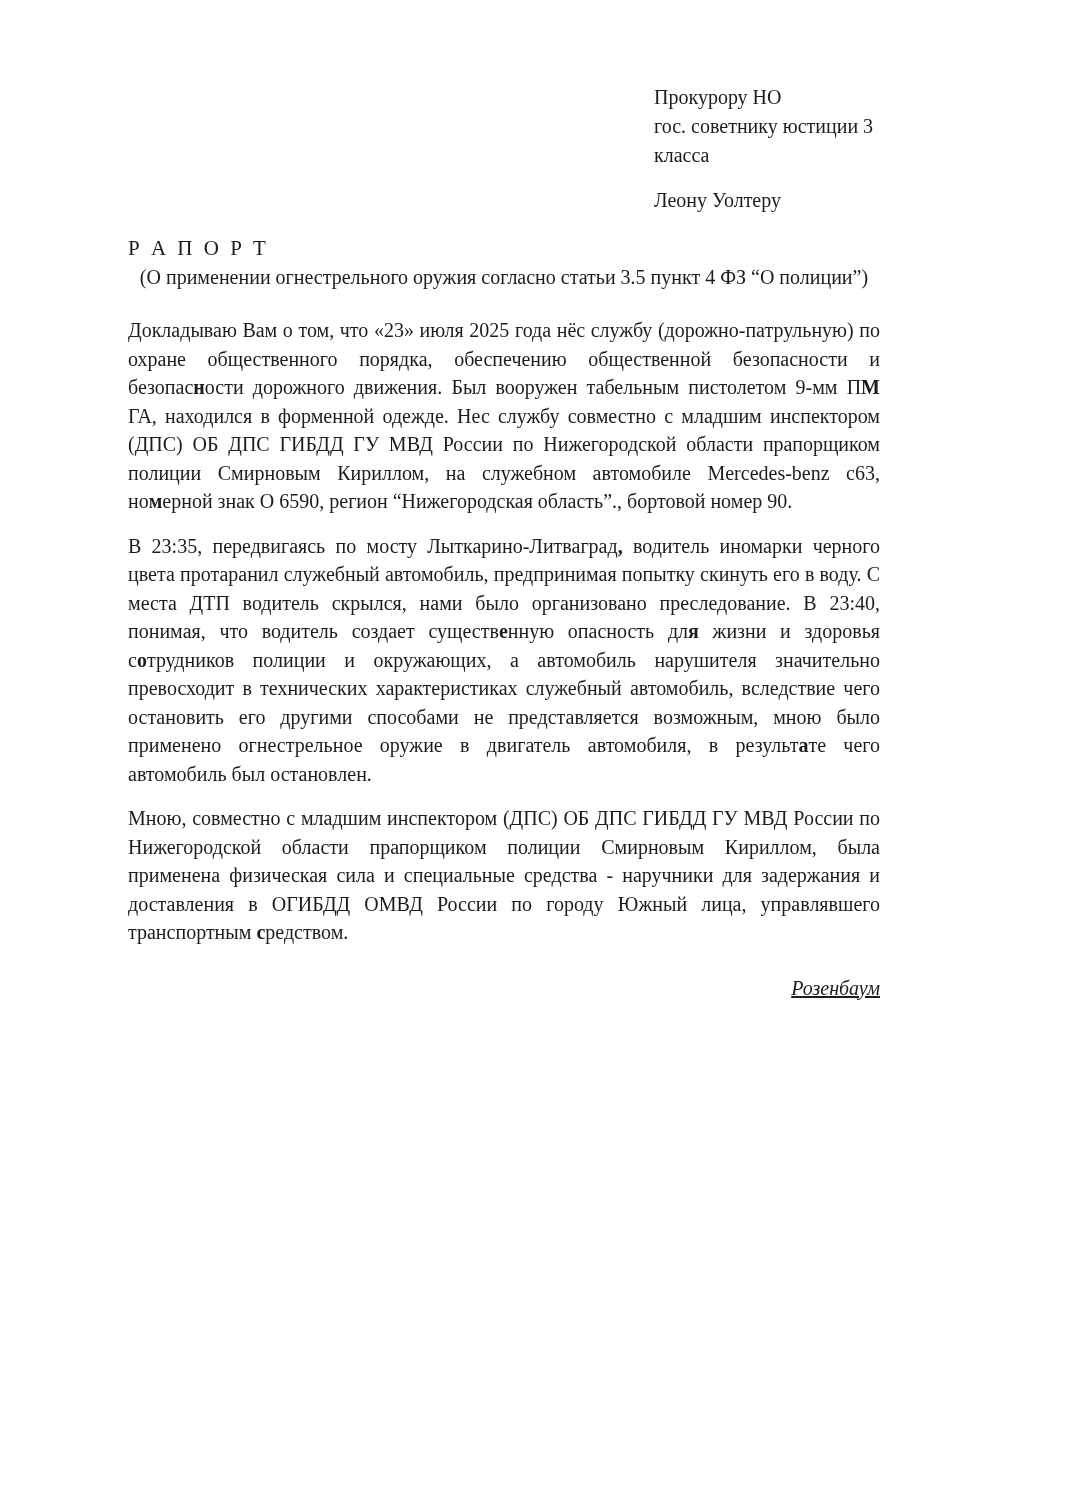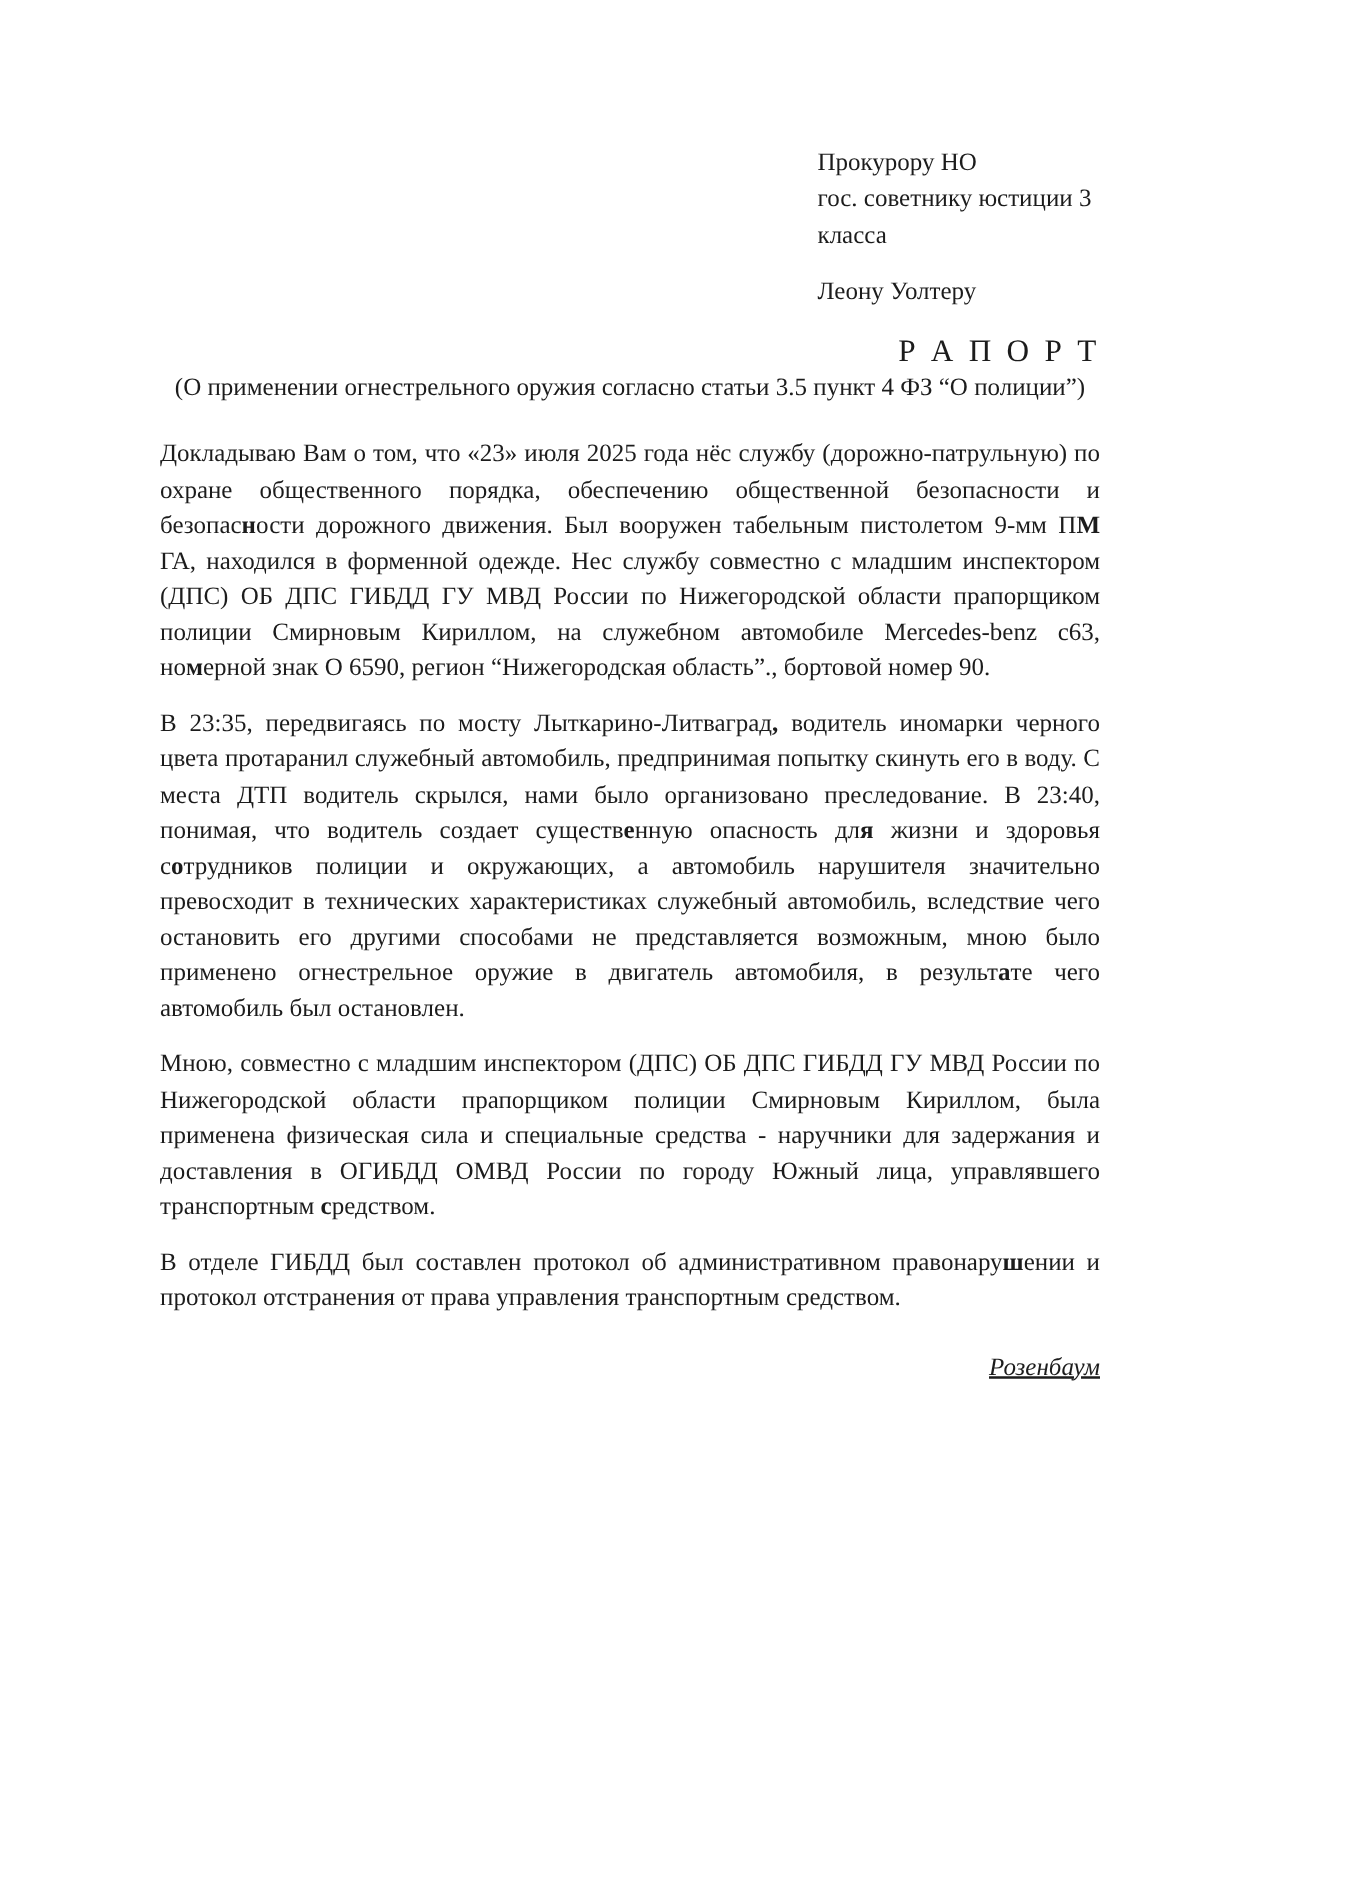--- a/index.html
+++ b/index.html
@@ -14,34 +14,34 @@
     background: #ffffff;
     overflow: hidden;
     font-family: "Liberation Serif", "DejaVu Serif", serif;
     color: #1c1c1c;
     font-size: 20px;
     -webkit-font-smoothing: antialiased;
   }
   .content {
     box-sizing: border-box;
     width: 1008px;
-    padding: 116px 128px 0 128px;
+    padding: 83px 128px 0 128px;
   }
   .recipient {
     margin-left: 526px;
     line-height: 29px;
   }
   .recipient-name {
     margin-top: 16px;
   }
   .title {
     margin-top: 19px;
-    text-align: right;
+    text-align: left;
     line-height: 29px;
-    font-size: 25px;
+    font-size: 21px;
     letter-spacing: 3px;
     white-space: pre;
   }
   .subtitle {
     text-align: center;
     line-height: 29px;
   }
   p.body-par {
     margin: 16px 0 0 0;
     text-align: justify;
@@ -72,19 +72,18 @@
     </div>
 
     <div class="title">Р А П О Р Т</div>
 
     <div class="subtitle">(О применении огнестрельного оружия согласно статьи 3.5 пункт 4 ФЗ “О полиции”)</div>
 
     <div>
       <p class="body-par first">Докладываю Вам о том, что «23» июля 2025 года нёс службу (дорожно-патрульную) по охране общественного порядка, обеспечению общественной безопасности и безопас<b>н</b>ости дорожного движения. Был вооружен табельным пистолетом 9-мм П<b>М</b> ГА, находился в форменной одежде. Нес службу совместно с младшим инспектором (ДПС) ОБ ДПС ГИБДД ГУ МВД России по Нижегородской области прапорщиком полиции Смирновым Кириллом, на служебном автомобиле Mercedes-benz c63, но<b>м</b>ерной знак О 6590, регион “Нижегородская область”., бортовой номер 90.</p>
       <p class="body-par">В 23:35, передвигаясь по мосту Лыткарино-Литваград<b>,</b> водитель иномарки черного цвета протаранил служебный автомобиль, предпринимая попытку скинуть его в воду. С места ДТП водитель скрылся, нами было организовано преследование. В 23:40, понимая, что водитель создает существ<b>е</b>нную опасность дл<b>я</b> жизни и здоровья с<b>о</b>трудников полиции и окружающих, а автомобиль нарушителя значительно превосходит в технических характеристиках служебный автомобиль, вследствие чего остановить его другими способами не представляется возможным, мною было применено огнестрельное оружие в двигатель автомобиля, в результ<b>а</b>те чего автомобиль был остановлен.</p>
       <p class="body-par">Мною, совместно с младшим инспектором (ДПС) ОБ ДПС ГИБДД ГУ МВД России по Нижегородской области прапорщиком полиции Смирновым Кириллом, была применена физическая сила и специальные средства - наручники для задержания и доставления в ОГИБДД ОМВД России по городу Южный лица, управлявшего транспортным <b>с</b>редством.</p>
-      <p class="body-par">В отделе ГИБДД был составлен протокол об административном правонару<b>ш</b>ении и протокол отстранения от права управления транспортным средством.</p>
     </div>
 
     <div class="signature">Розенбаум</div>
 
   </div>
 </div>
 
 </body></html>

